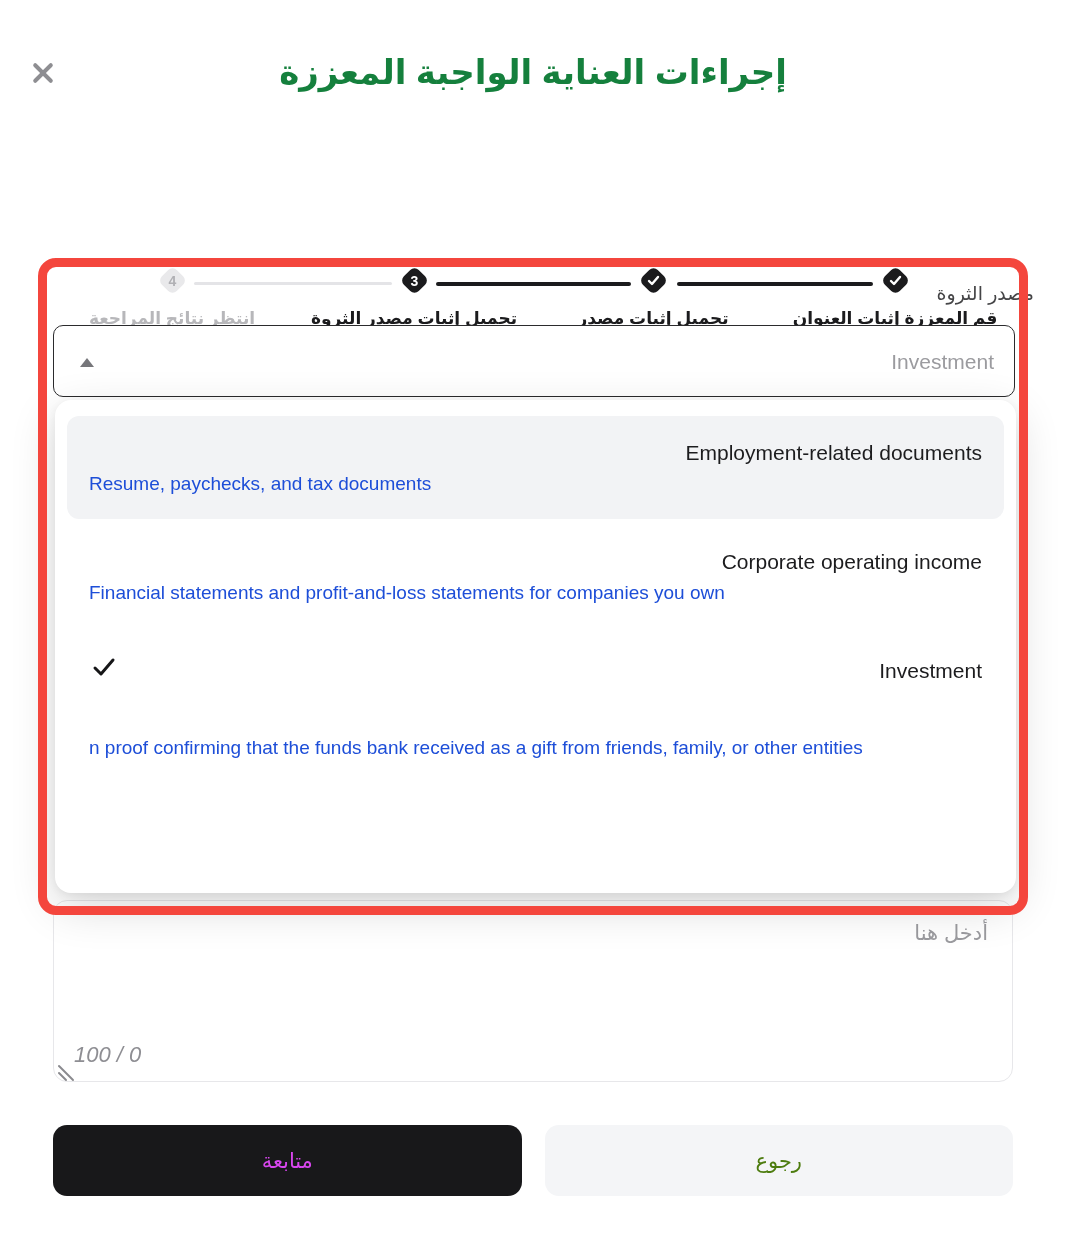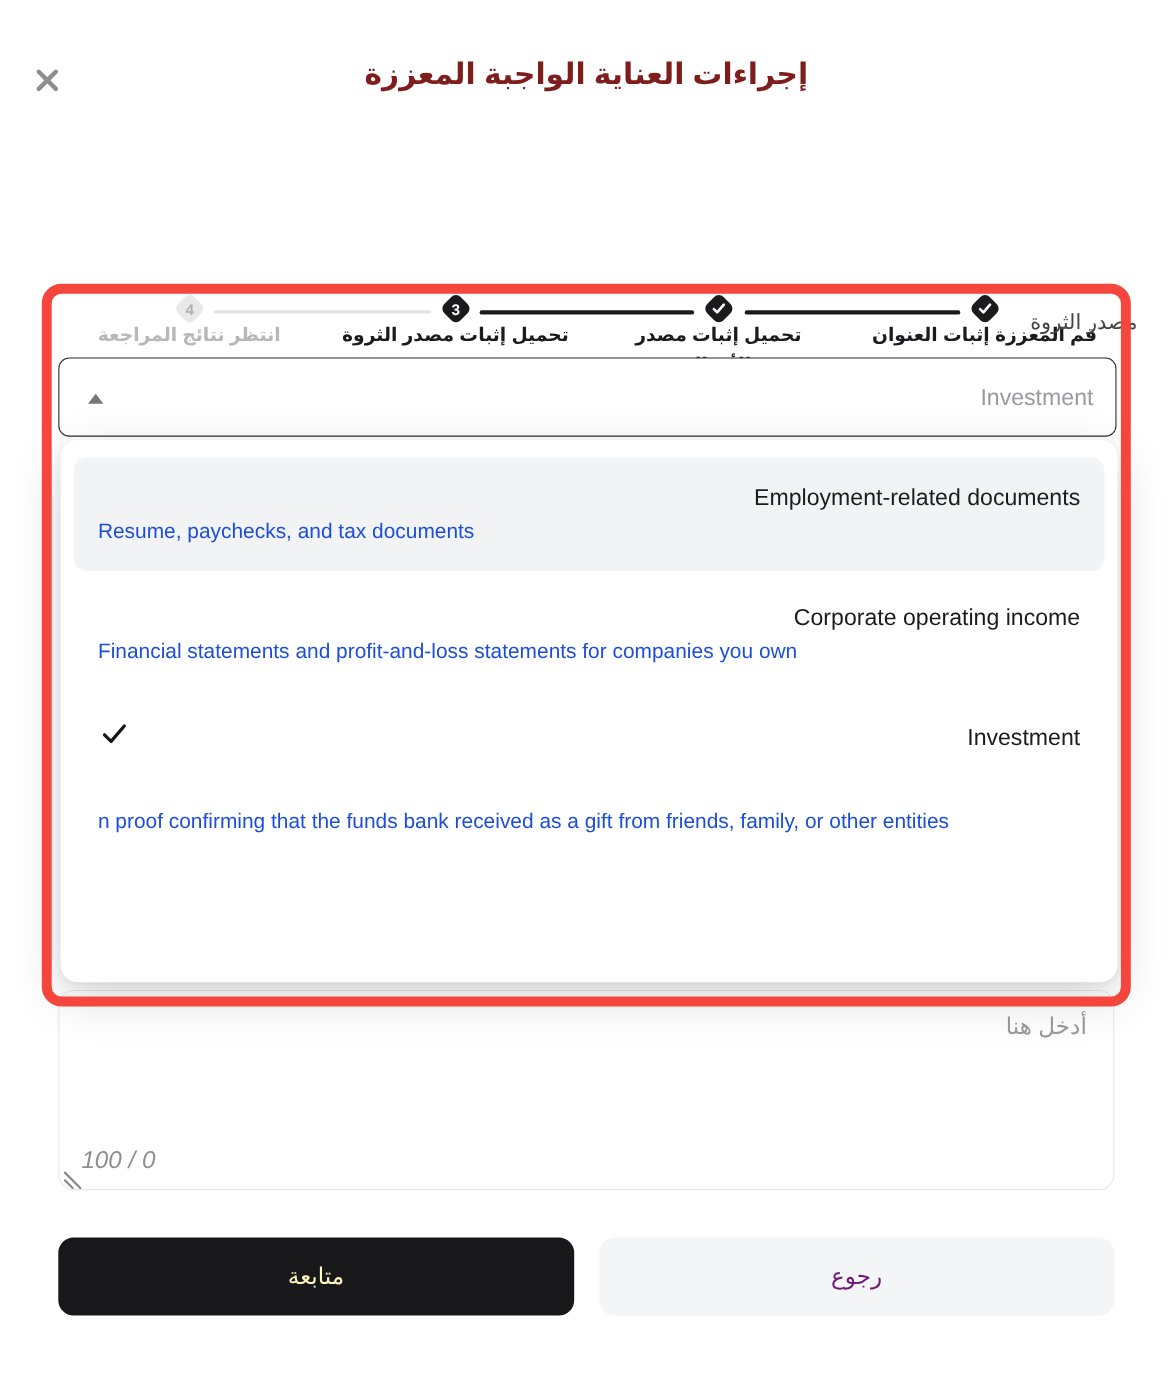--- a/index.html
+++ b/index.html
@@ -10,38 +10,38 @@
   }
   .stage{position:absolute;inset:0;}
 
   
   .close-btn{position:absolute;left:28px;top:58px;width:30px;height:30px;cursor:pointer;}
   .close-btn .bar{position:absolute;left:2px;top:13px;width:26px;height:4px;border-radius:2px;background:#8e8e92;}
   .close-btn .bar.a{transform:rotate(45deg);}
   .close-btn .bar.b{transform:rotate(-45deg);}
   .dialog-title{
     position:absolute;left:0;right:0;top:52px;text-align:center;
-    font-size:27px;font-weight:700;color:#7f1d1d;letter-spacing:0;
+    font-size:34px;font-weight:700;color:#15803d;letter-spacing:0;
   }
 
   
   .stepper{position:absolute;left:0;top:132px;width:1066px;height:110px;}
   .connector{position:absolute;top:150px;height:4px;border-radius:2px;background:#1b1b1d;}
   .connector.pending{background:#e4e4e7;height:3px;}
   .step{position:absolute;top:138px;width:220px;text-align:center;}
   .diamond{
     width:21px;height:21px;border-radius:6px;transform:rotate(45deg);
     background:#1b1b1d;margin:0 auto;display:flex;align-items:center;justify-content:center;
   }
   .diamond.pending{background:#e9e9eb;}
   .diamond .inner{transform:rotate(-45deg);display:flex;align-items:center;justify-content:center;}
   .diamond .num{font-size:14px;font-weight:700;color:#ffffff;}
   .diamond.pending .num{color:#b0b0b4;}
   .step-label{
-    font-size:17px;font-weight:700;color:#1b1b1d;line-height:27px;
+    margin-top:14px;font-size:17px;font-weight:700;color:#1b1b1d;line-height:27px;
   }
   .step-label.pending{color:#b7b7ba;}
   .step.s2 .step-label{padding:0 28px;}
 
   
   .red-frame{
     position:absolute;left:38px;top:258px;width:972px;height:639px;
     border:9px solid #f4463d;border-radius:18px;z-index:60;pointer-events:none;
   }
 
@@ -100,22 +100,22 @@
   
   .actions{
     position:absolute;left:53px;top:1125px;width:960px;height:71px;
     display:flex;gap:23px;z-index:10;
   }
   .btn{
     flex:1;border:none;border-radius:14px;font-size:21px;font-weight:500;cursor:pointer;
     font-family:"Liberation Sans","DejaVu Sans",sans-serif;
     display:flex;align-items:center;justify-content:center;
   }
-  .btn-back{background:#f4f5f7;color:#701a75;}
-  .btn-continue{background:#18181a;color:#fef9c3;}
+  .btn-back{background:#f4f5f7;color:#4d7c0f;}
+  .btn-continue{background:#18181a;color:#d946ef;}
 </style>
 </head>
 <body>
 
 <div class="stage">
 
   <div class="close-btn">
     <div class="bar a"></div>
     <div class="bar b"></div>
   </div>

